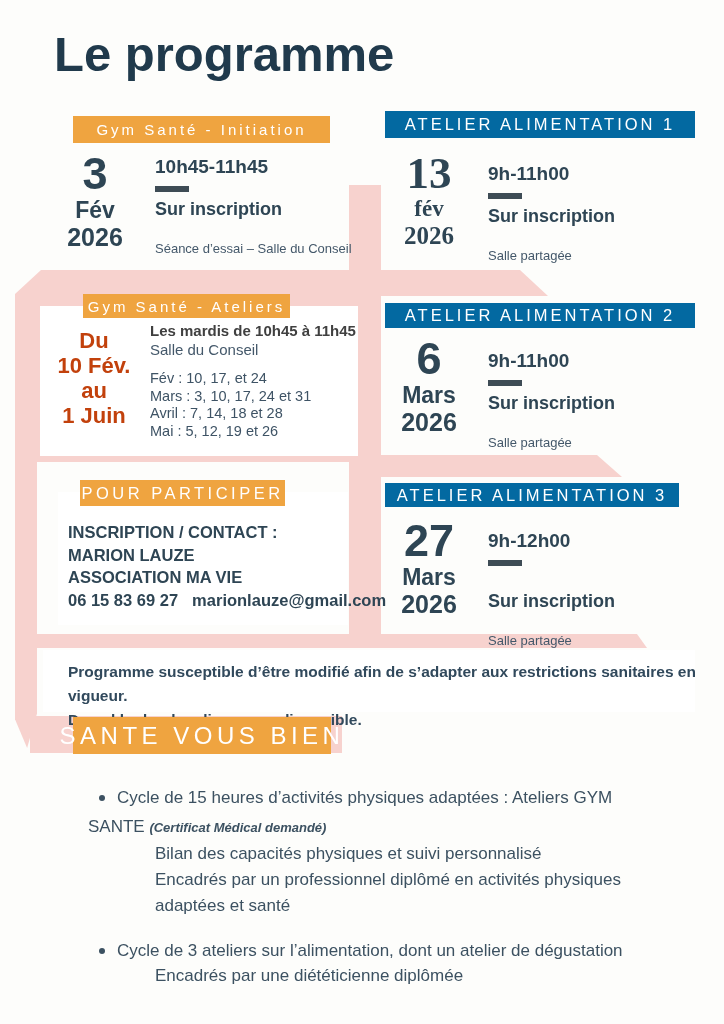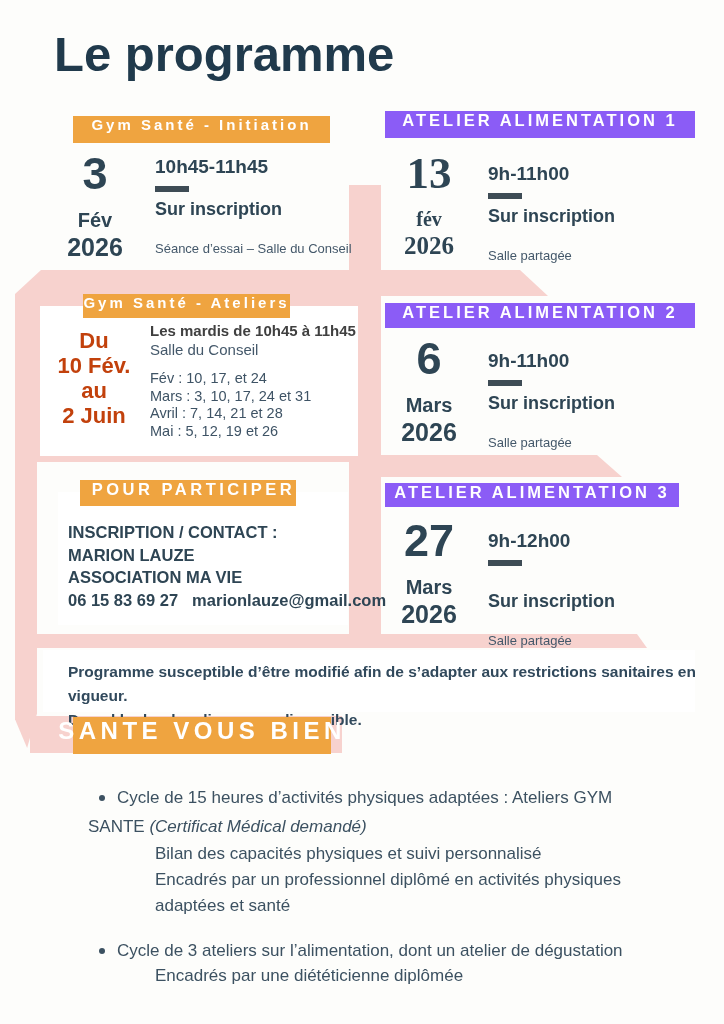--- a/index.html
+++ b/index.html
@@ -8,41 +8,41 @@
     background:#fdfdfb;
     font-family:"Liberation Sans", sans-serif;
     -webkit-font-smoothing:antialiased;
   }
   
   .ribbon{position:absolute;background:#f7d2ce;z-index:1;}
   
   .card{position:absolute;background:#ffffff;z-index:2;}
   
   .banner{
-    position:absolute;display:flex;align-items:flex-start;justify-content:center;
-    color:#ffffff;font-weight:bold;white-space:nowrap;z-index:3;
+    position:absolute;display:flex;align-items:center;justify-content:center;
+    color:#ffffff;font-weight:normal;white-space:nowrap;z-index:3;
   }
   .orange{background:#efa440;}
-  .red{background:#8b5cf6;}
+  .red{background:#0369a1;}
   .b-gym{font-size:15px;letter-spacing:3px;}
   .b-red{font-size:16.5px;letter-spacing:3px;}
-  .b-part{font-size:16.5px;letter-spacing:3.5px;padding-left:11px;}
+  .b-part{font-size:16.5px;letter-spacing:3.5px;}
   .b-sante{font-size:24px;letter-spacing:4.5px;}
   
   .title{
     position:absolute;left:54px;top:26px;z-index:3;
     font-size:49px;font-weight:bold;color:#203a4c;
   }
   
   .datecol{
     position:absolute;display:flex;flex-direction:column;align-items:center;
     color:#2e4554;font-weight:bold;z-index:3;
   }
   .day{font-size:45px;line-height:42px;}
-  .mon{font-size:20px;line-height:26px;margin-top:12px;}
+  .mon{font-size:23px;line-height:26px;margin-top:2px;}
   .yr{font-size:25px;line-height:28px;}
   
   .info{position:absolute;display:flex;flex-direction:column;align-items:flex-start;z-index:3;}
   .time{font-size:19px;font-weight:bold;color:#2e4554;line-height:22px;}
   .bar{width:34px;height:6px;background:#3e4c55;margin-top:8px;}
   .reg{font-size:18px;font-weight:bold;color:#2e4554;margin-top:6px;line-height:22px;}
   .det{font-size:13px;color:#44586a;margin-top:20px;line-height:18px;}
   .gap-lg{margin-top:24px;}
   
   .period{
@@ -55,21 +55,21 @@
   .dlist div{font-size:14.5px;line-height:17.5px;color:#3e5365;}
   
   .contact{position:absolute;left:68px;top:521px;z-index:3;}
   .contact div{font-size:16.5px;font-weight:bold;color:#2e4554;line-height:22.5px;}
   .email{margin-left:14px;}
   
   .notice{position:absolute;left:68px;top:660px;z-index:3;}
   .notice div{font-size:15.5px;font-weight:bold;color:#31495c;line-height:24px;}
   .dot{position:absolute;width:6px;height:6px;border-radius:50%;background:#3c5161;z-index:3;}
   .btext{position:absolute;font-size:17px;color:#3c5161;line-height:22px;z-index:3;}
-  .note{font-size:17px;font-weight:normal;font-style:italic;}
+  .note{font-size:13px;font-weight:bold;font-style:italic;}
 </style>
 </head>
 <body>
 
 <div class="ribbon" style="left:349px;top:185px;width:32px;height:450px;"></div>
 <div class="ribbon" style="left:15px;top:270px;width:365px;height:192px;clip-path:polygon(26px 0, 100% 0, 100% 100%, 0 100%, 0 24px);"></div>
 <div class="ribbon" style="left:380px;top:270px;width:168px;height:26px;clip-path:polygon(0 0, calc(100% - 28px) 0, 100% 100%, 0 100%);"></div>
 <div class="ribbon" style="left:15px;top:460px;width:22px;height:288px;clip-path:polygon(0 0, 100% 0, 100% 88%, 55% 100%, 0 90%);"></div>
 <div class="ribbon" style="left:349px;top:455px;width:273px;height:22px;clip-path:polygon(0 0, calc(100% - 25px) 0, 100% 100%, 0 100%);"></div>
 <div class="ribbon" style="left:15px;top:634px;width:632px;height:14px;clip-path:polygon(0 0, calc(100% - 10px) 0, 100% 100%, 0 100%);"></div>
@@ -111,28 +111,28 @@
   <div class="det">Salle partagée</div>
 </div>
 
 <div class="banner orange b-gym" style="left:83px;top:294px;width:207px;height:24px;">
   <span>Gym Santé - Ateliers</span>
 </div>
 <div class="period">
   <div>Du</div>
   <div>10 Fév.</div>
   <div>au</div>
-  <div>2 Juin</div>
+  <div>1 Juin</div>
 </div>
 <div class="sched">Les mardis de 10h45 à 11h45</div>
 <div class="loc">Salle du Conseil</div>
 <div class="dlist">
   <div>Fév : 10, 17, et 24</div>
   <div>Mars : 3, 10, 17, 24 et 31</div>
-  <div>Avril : 7, 14, 21 et 28</div>
+  <div>Avril : 7, 14, 18 et 28</div>
   <div>Mai : 5, 12, 19 et 26</div>
 </div>
 
 <div class="banner red b-red" style="left:385px;top:303px;width:310px;height:25px;">
   <span>ATELIER ALIMENTATION 2</span>
 </div>
 <div class="datecol" style="left:392px;top:338px;width:74px;">
   <div class="day">6</div>
   <div class="mon">Mars</div>
   <div class="yr">2026</div>

